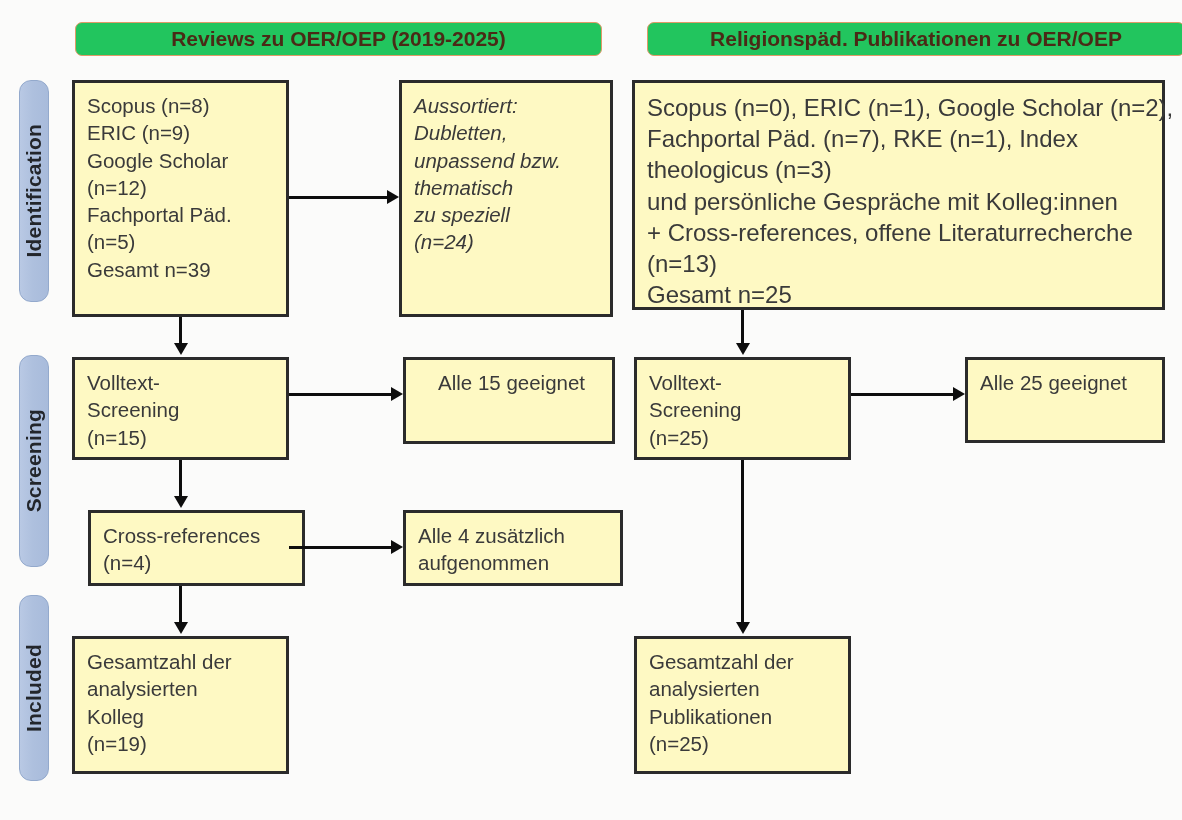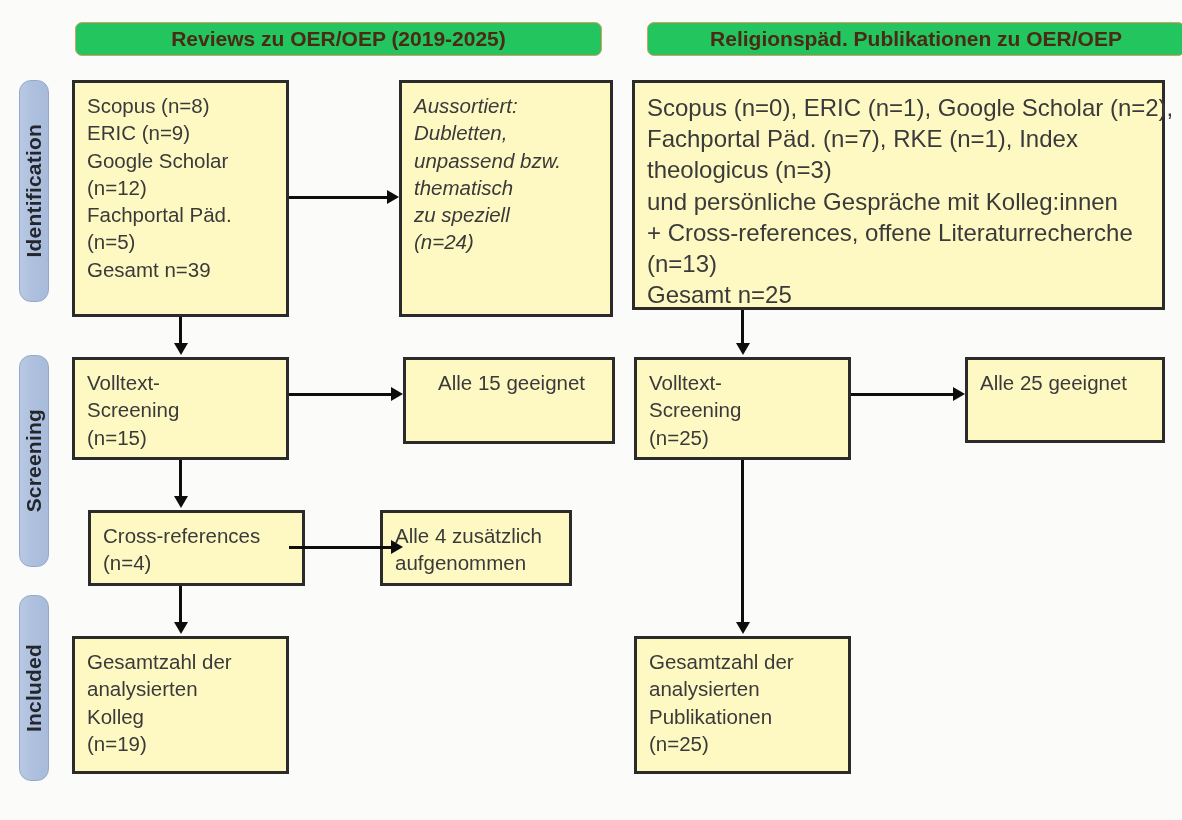--- a/index.html
+++ b/index.html
@@ -155,21 +155,21 @@
   <div class="arrow-r" style="left:391px; top:387px;"></div>
 
   <div class="vline" style="left:179px; top:460px; height:38px;"></div>
   <div class="arrow-d" style="left:174px; top:496px;"></div>
 
   <div class="pbox" style="left:72px; top:510px; width:217px; height:76px;margin-left:16px;">
     <span class="ln">Cross-references</span>
     <span class="ln">(n=4)</span>
   </div>
 
-  <div class="pbox" style="left:380px; top:510px; width:192px; height:76px;">
+  <div class="pbox" style="left:403px; top:510px; width:220px; height:76px;">
     <span class="ln">Alle 4 zusätzlich</span>
     <span class="ln">aufgenommen</span>
   </div>
 
   <div class="hline" style="left:289px; top:546px; width:102px;"></div>
   <div class="arrow-r" style="left:391px; top:540px;"></div>
 
   <div class="vline" style="left:179px; top:586px; height:38px;"></div>
   <div class="arrow-d" style="left:174px; top:622px;"></div>
 

